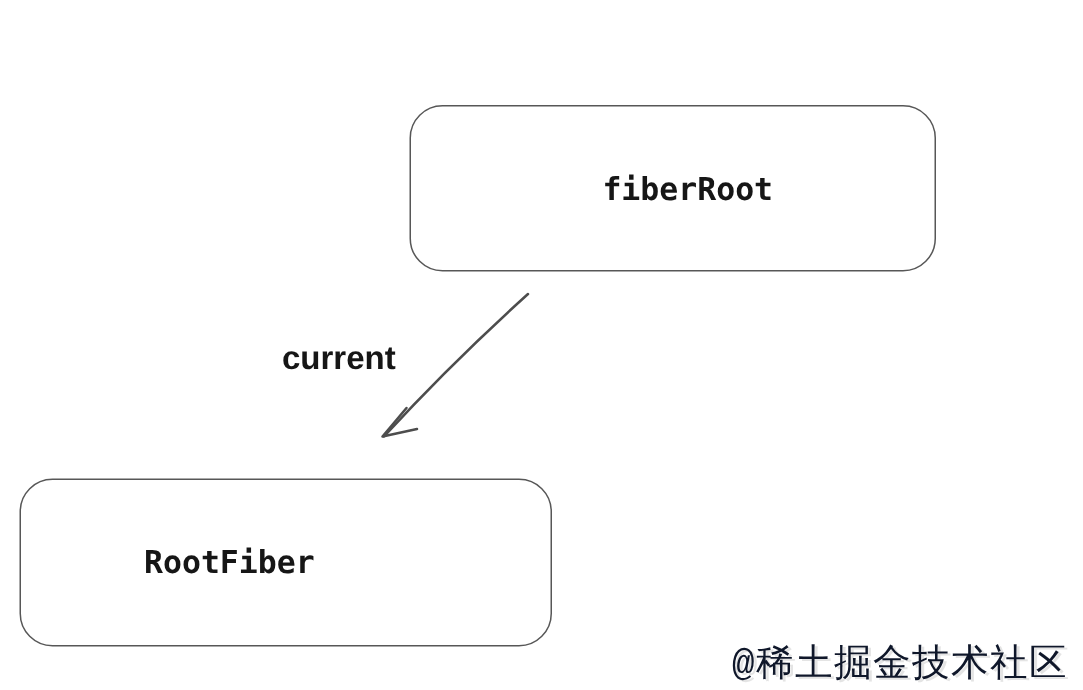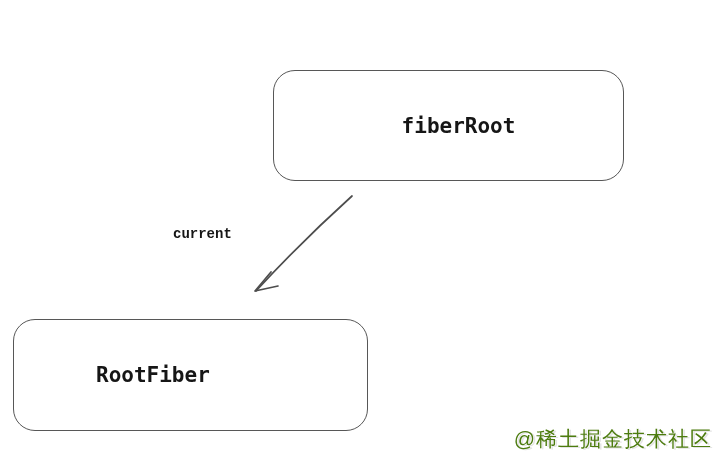--- a/index.html
+++ b/index.html
@@ -47,43 +47,43 @@
     left: 13px;
     top: 303px;
     width: 355px;
     height: 112px;
     justify-content: flex-start;
     padding-left: 82px;
     margin-top: 16px;
   }
   .edge-label {
     position: absolute;
-    left: 173px;
+    left: 188px;
     top: 226px;
-    font-family: Liberation Mono, monospace;
+    font-family: Liberation Sans, sans-serif;
     font-weight: bold;
-    font-size: 14px;
+    font-size: 22px;
     color: #161616;
     white-space: nowrap;
   }
   .arrow-svg {
     position: absolute;
     left: 0;
     top: 0;
     width: 722px;
     height: 460px;
     pointer-events: none;
   }
   .watermark {
     position: absolute;
     right: 10px;
     top: 425px;
-    font-family: Liberation Sans, sans-serif;
-    font-size: 21px;
-    color: #4d7c0f;
+    font-family: Liberation Mono, monospace;
+    font-size: 25px;
+    color: #0f172a;
     letter-spacing: 1px;
     text-shadow: 2px 1px 0 rgba(195, 195, 195, 0.45);
     white-space: nowrap;
   }
 </style>
 </head>
 <body>
 
 <div class="canvas">
 

